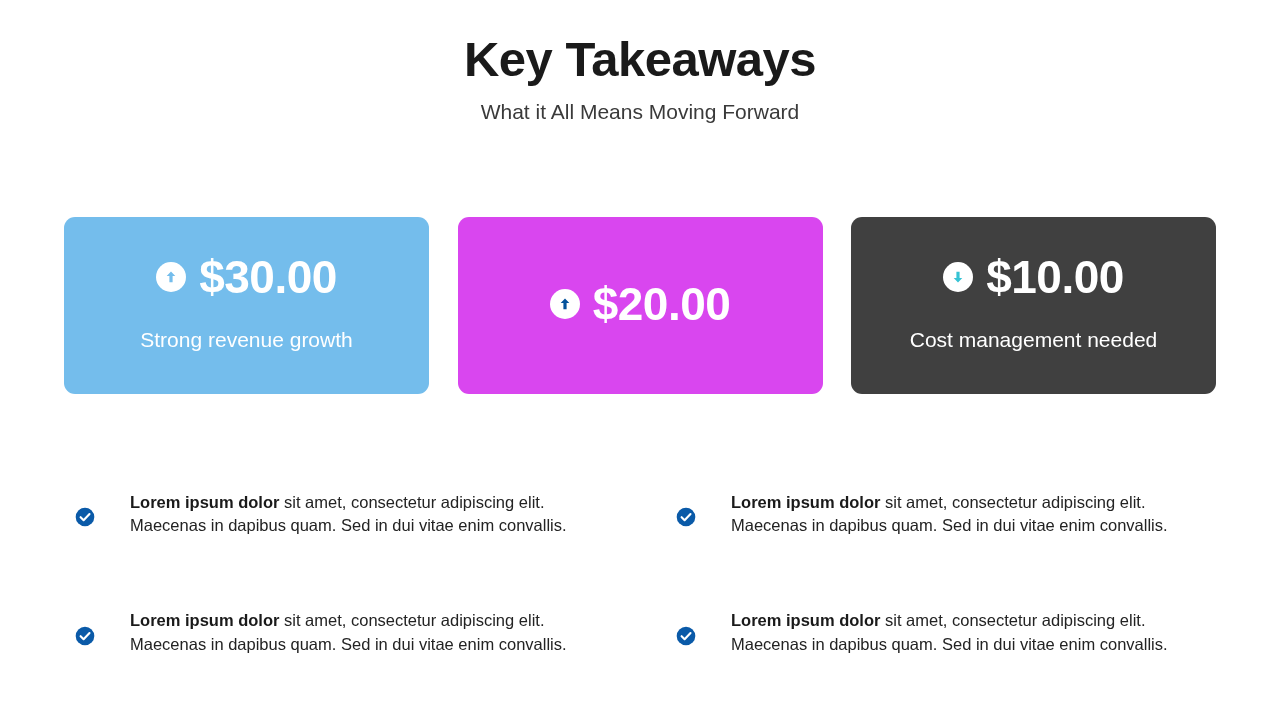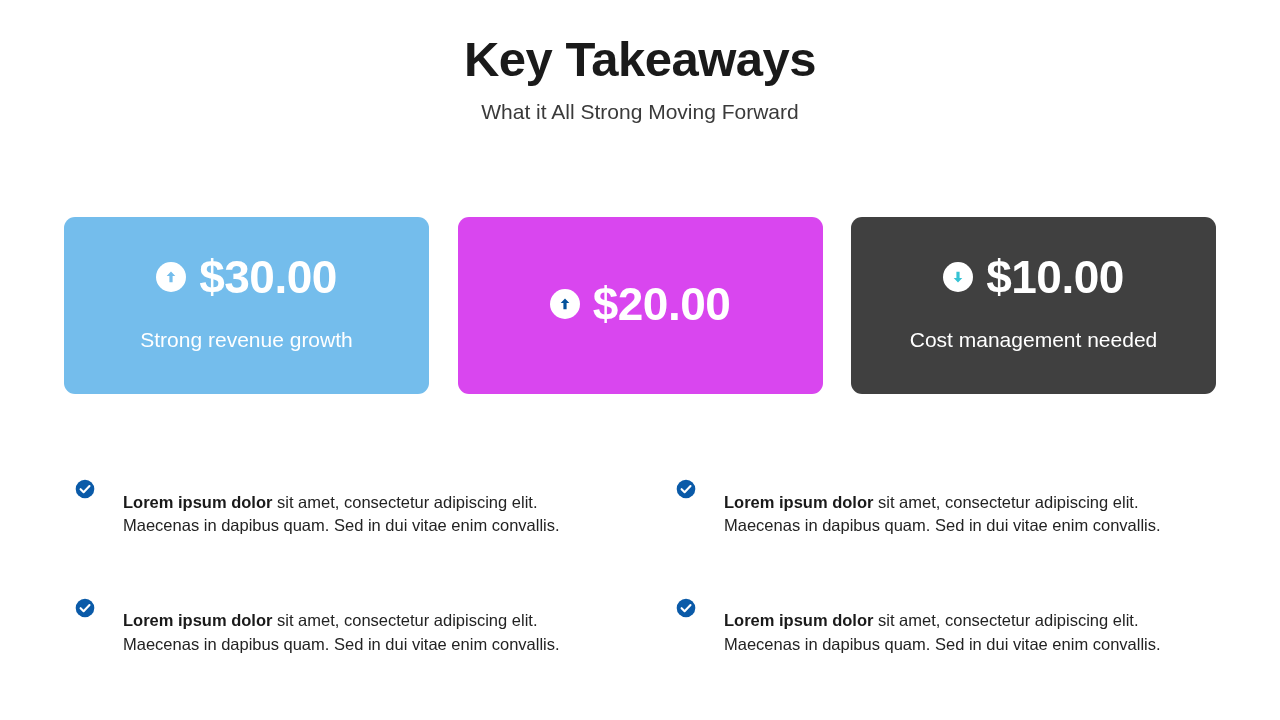--- a/index.html
+++ b/index.html
@@ -100,22 +100,22 @@
     left: 75px;
     top: 474px;
     width: 1130px;
     display: grid;
     grid-template-columns: 601px 529px;
     grid-template-rows: auto auto;
     row-gap: 38px;
   }
   .bullet {
     display: flex;
-    align-items: flex-start;
-    gap: 4px;
+    align-items: center;
+    gap: 11px;
   }
   .bullet-icon {
     width: 20px;
     height: 20px;
     flex: 0 0 20px;
     margin-top: 5px;
   }
   .bullet-icon svg { display: block; }
   .bullet-text {
     margin-left: 24px;
@@ -127,21 +127,21 @@
   .bullet-text .lead {
     font-weight: bold;
     color: #1a1a1a;
   }
 </style>
 </head>
 <body>
 
 <div class="header">
   <h1 class="page-title">Key Takeaways</h1>
-  <p class="page-subtitle">What it All Strong Moving Forward</p>
+  <p class="page-subtitle">What it All Means Moving Forward</p>
 </div>
 
 <div class="cards">
 
   <div class="card" style="background: rgb(116, 189, 236);">
     <div class="card-value-row">
       <span class="card-icon">
         <svg width="18" height="18" viewBox="0 0 18 18" aria-hidden="true">
           <path d="M9 3.6 L13.3 8.1 L10.6 8.1 L10.6 14.2 L7.4 14.2 L7.4 8.1 L4.7 8.1 Z" fill="#74bdec"></path>
         </svg>

